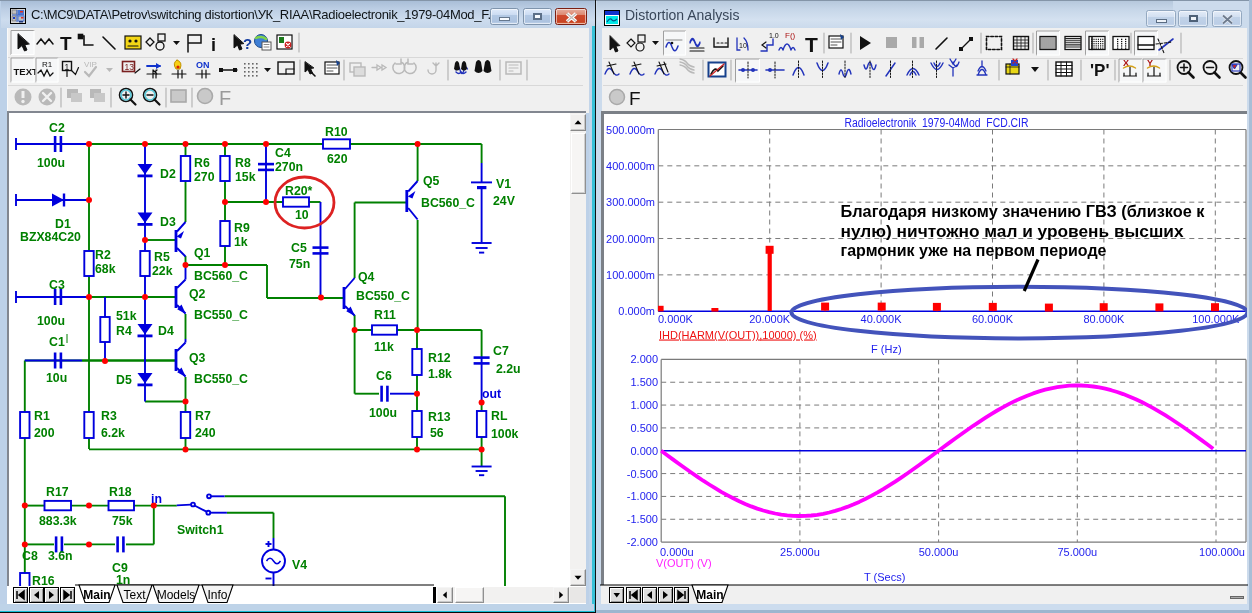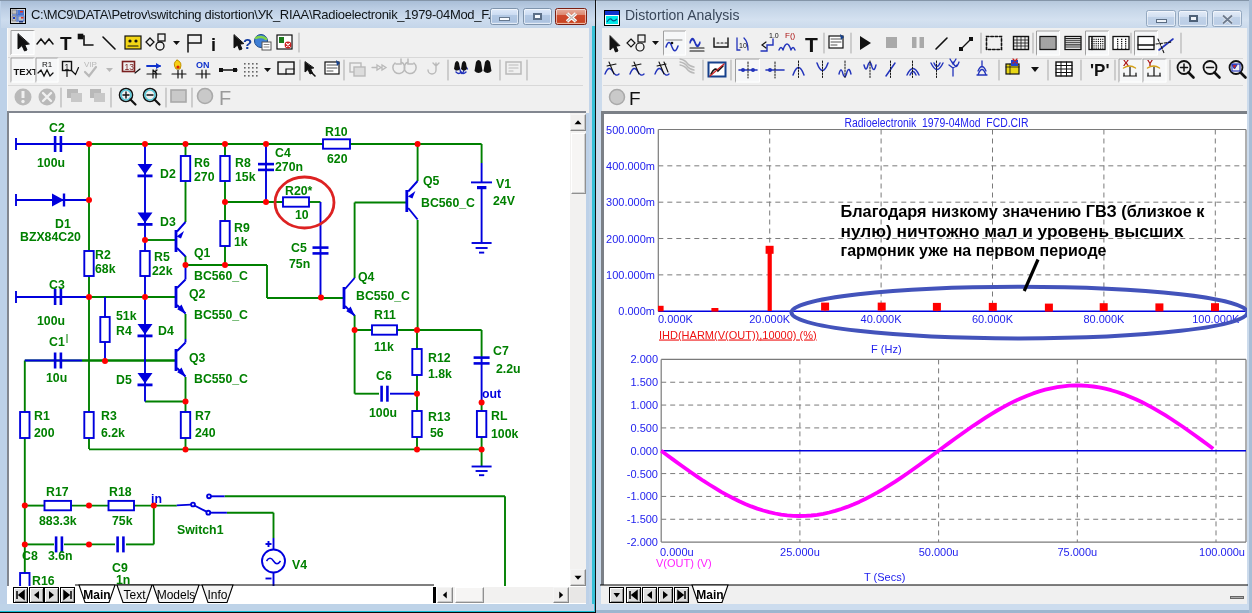--- a/index.html
+++ b/index.html
@@ -496,21 +496,21 @@
 <div style="position:absolute;left:570px;top:587px;width:16px;height:16px;background:#e8e7e6"></div>
 <div style="position:absolute;left:589px;top:28px;width:3px;height:585px;background:#c3d5e9"></div>
 <div style="position:absolute;left:592px;top:26px;width:2.5px;height:587px;background:#39c1d7"></div>
 <div style="position:absolute;left:594.5px;top:0;width:1.5px;height:613px;background:#111"></div>
 <div style="position:absolute;left:0;top:604px;width:594px;height:7px;background:#bed3e8"></div>
 <div style="position:absolute;left:0;top:610.5px;width:594px;height:1.5px;background:#15bdd4"></div>
 <div style="position:absolute;left:0;top:612px;width:596px;height:1px;background:#0a0a0a"></div>
 </div>
 <div class="win" style="left:596px;width:656px;background:#ccdbec">
 <div style="position:absolute;left:0;top:0;width:656px;height:1px;background:#8495a8"></div>
-<div style="position:absolute;left:1px;top:1px;width:654px;height:27px;background:linear-gradient(#b6c8dc 0%,#c6d6e8 30%,#d4e1f0 70%,#cbdaec 100%)">
+<div style="position:absolute;left:1px;top:1px;width:576px;height:27px;background:linear-gradient(#b6c8dc 0%,#c6d6e8 30%,#d4e1f0 70%,#cbdaec 100%)">
 <svg style="position:absolute;left:7px;top:9px" width="16" height="16" viewBox="0 0 16 16">
         <rect x="0" y="0" width="16" height="16" fill="#000"></rect>
         <rect x="1" y="1" width="14" height="14" fill="#fff"></rect>
         <rect x="1" y="1" width="14" height="4" fill="#1133cc"></rect>
         <rect x="2" y="6" width="12" height="8" fill="#00e8e8"></rect>
         <path d="M 3,12 q 3,-5 5,-2 q 2,2 5,-1" stroke="#005a8c" fill="none" stroke-width="1.2"></path>
       </svg>
 <div style="position:absolute;left:28px;top:6px;font-size:14px;color:#39475a;white-space:nowrap">Distortion Analysis</div>
 <div style="position:absolute;left:549px;top:9px;width:30px;height:17px;background:linear-gradient(#e3ecf8 0%,#d3e0f1 38%,#c0d2e8 42%,#bccee6 85%,#ccdcee 100%);border:1px solid #93a8c0;border-radius:2.5px;box-shadow:inset 0 0 0 1px rgba(255,255,255,.5)">
         <div style="position:absolute;left:50%;top:8px;width:11px;height:4px;margin-left:-5.5px;background:#eef3f9;border:1px solid #5a6c82"></div>

